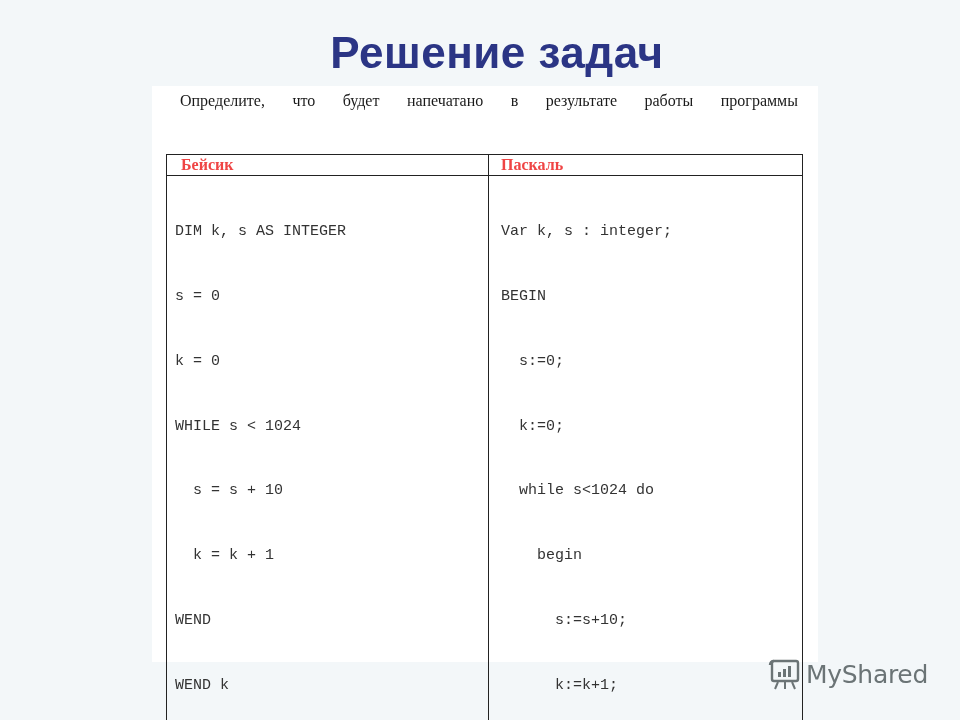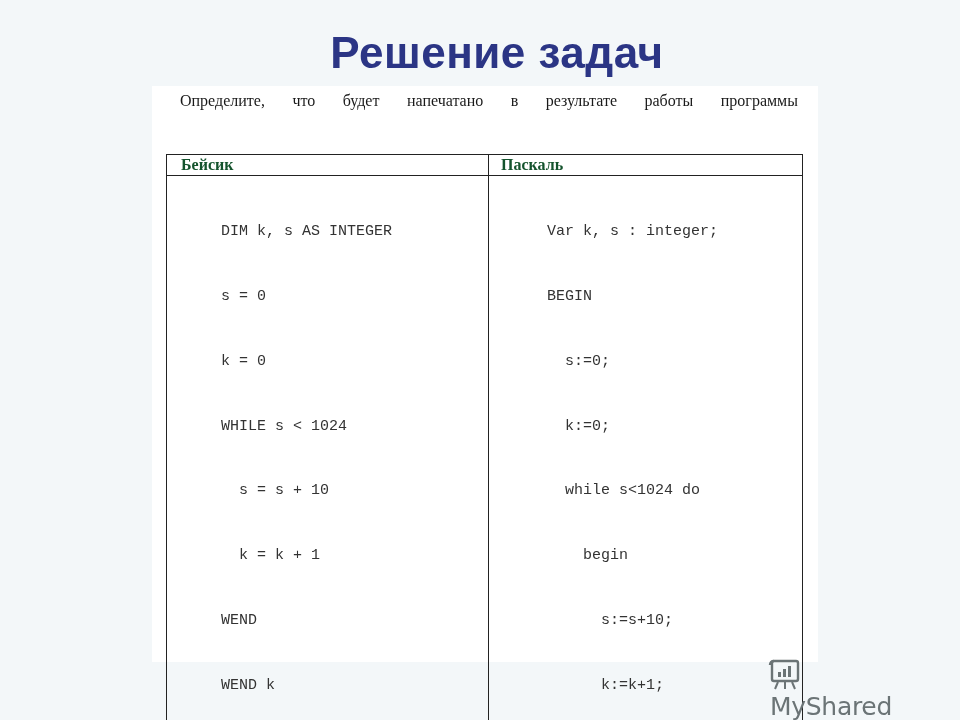--- a/index.html
+++ b/index.html
@@ -30,32 +30,32 @@
     position: absolute; left: 14px; top: 68px;
     width: 636px; border-collapse: collapse;
     table-layout: fixed;
   }
   table.code-table td {
     border: 1.5px solid #222;
     vertical-align: top; padding: 0;
   }
   td.hdr {
     font-family: "Liberation Serif", serif; font-weight: bold; font-size: 16px;
-    color: #14532d; height: 20px; line-height: 20px; padding-left: 14px !important;
+    color: #ef4444; height: 20px; line-height: 20px; padding-left: 14px !important;
   }
   td.hdr.right { padding-left: 12px !important; }
   td.code {
     font-family: "Liberation Mono", monospace; font-size: 15px; line-height: 21.6px;
     color: #333; white-space: pre;
   }
   td.code.basic { height: 232px; padding: 2px 0 0 8px !important; }
   td.code.pascal { padding: 2px 0 0 12px !important; }
-  .line { display: block; height: 21.6px; margin-left: 46px; }
+  .line { display: block; height: 21.6px; }
   .watermark {
-    position: absolute; left: 766px; top: 656px; display: flex;  flex-direction: column;
+    position: absolute; left: 766px; top: 656px; display: flex; align-items: center;
   }
   .watermark .logo-icon { width: 36px; height: 36px; }
   .watermark .brand {
     font-family: "DejaVu Sans", sans-serif; font-size: 25px; color: #6b7476;
     margin-left: 4px; letter-spacing: -0.3px;
   }
 </style>
 </head>
 <body>
 

